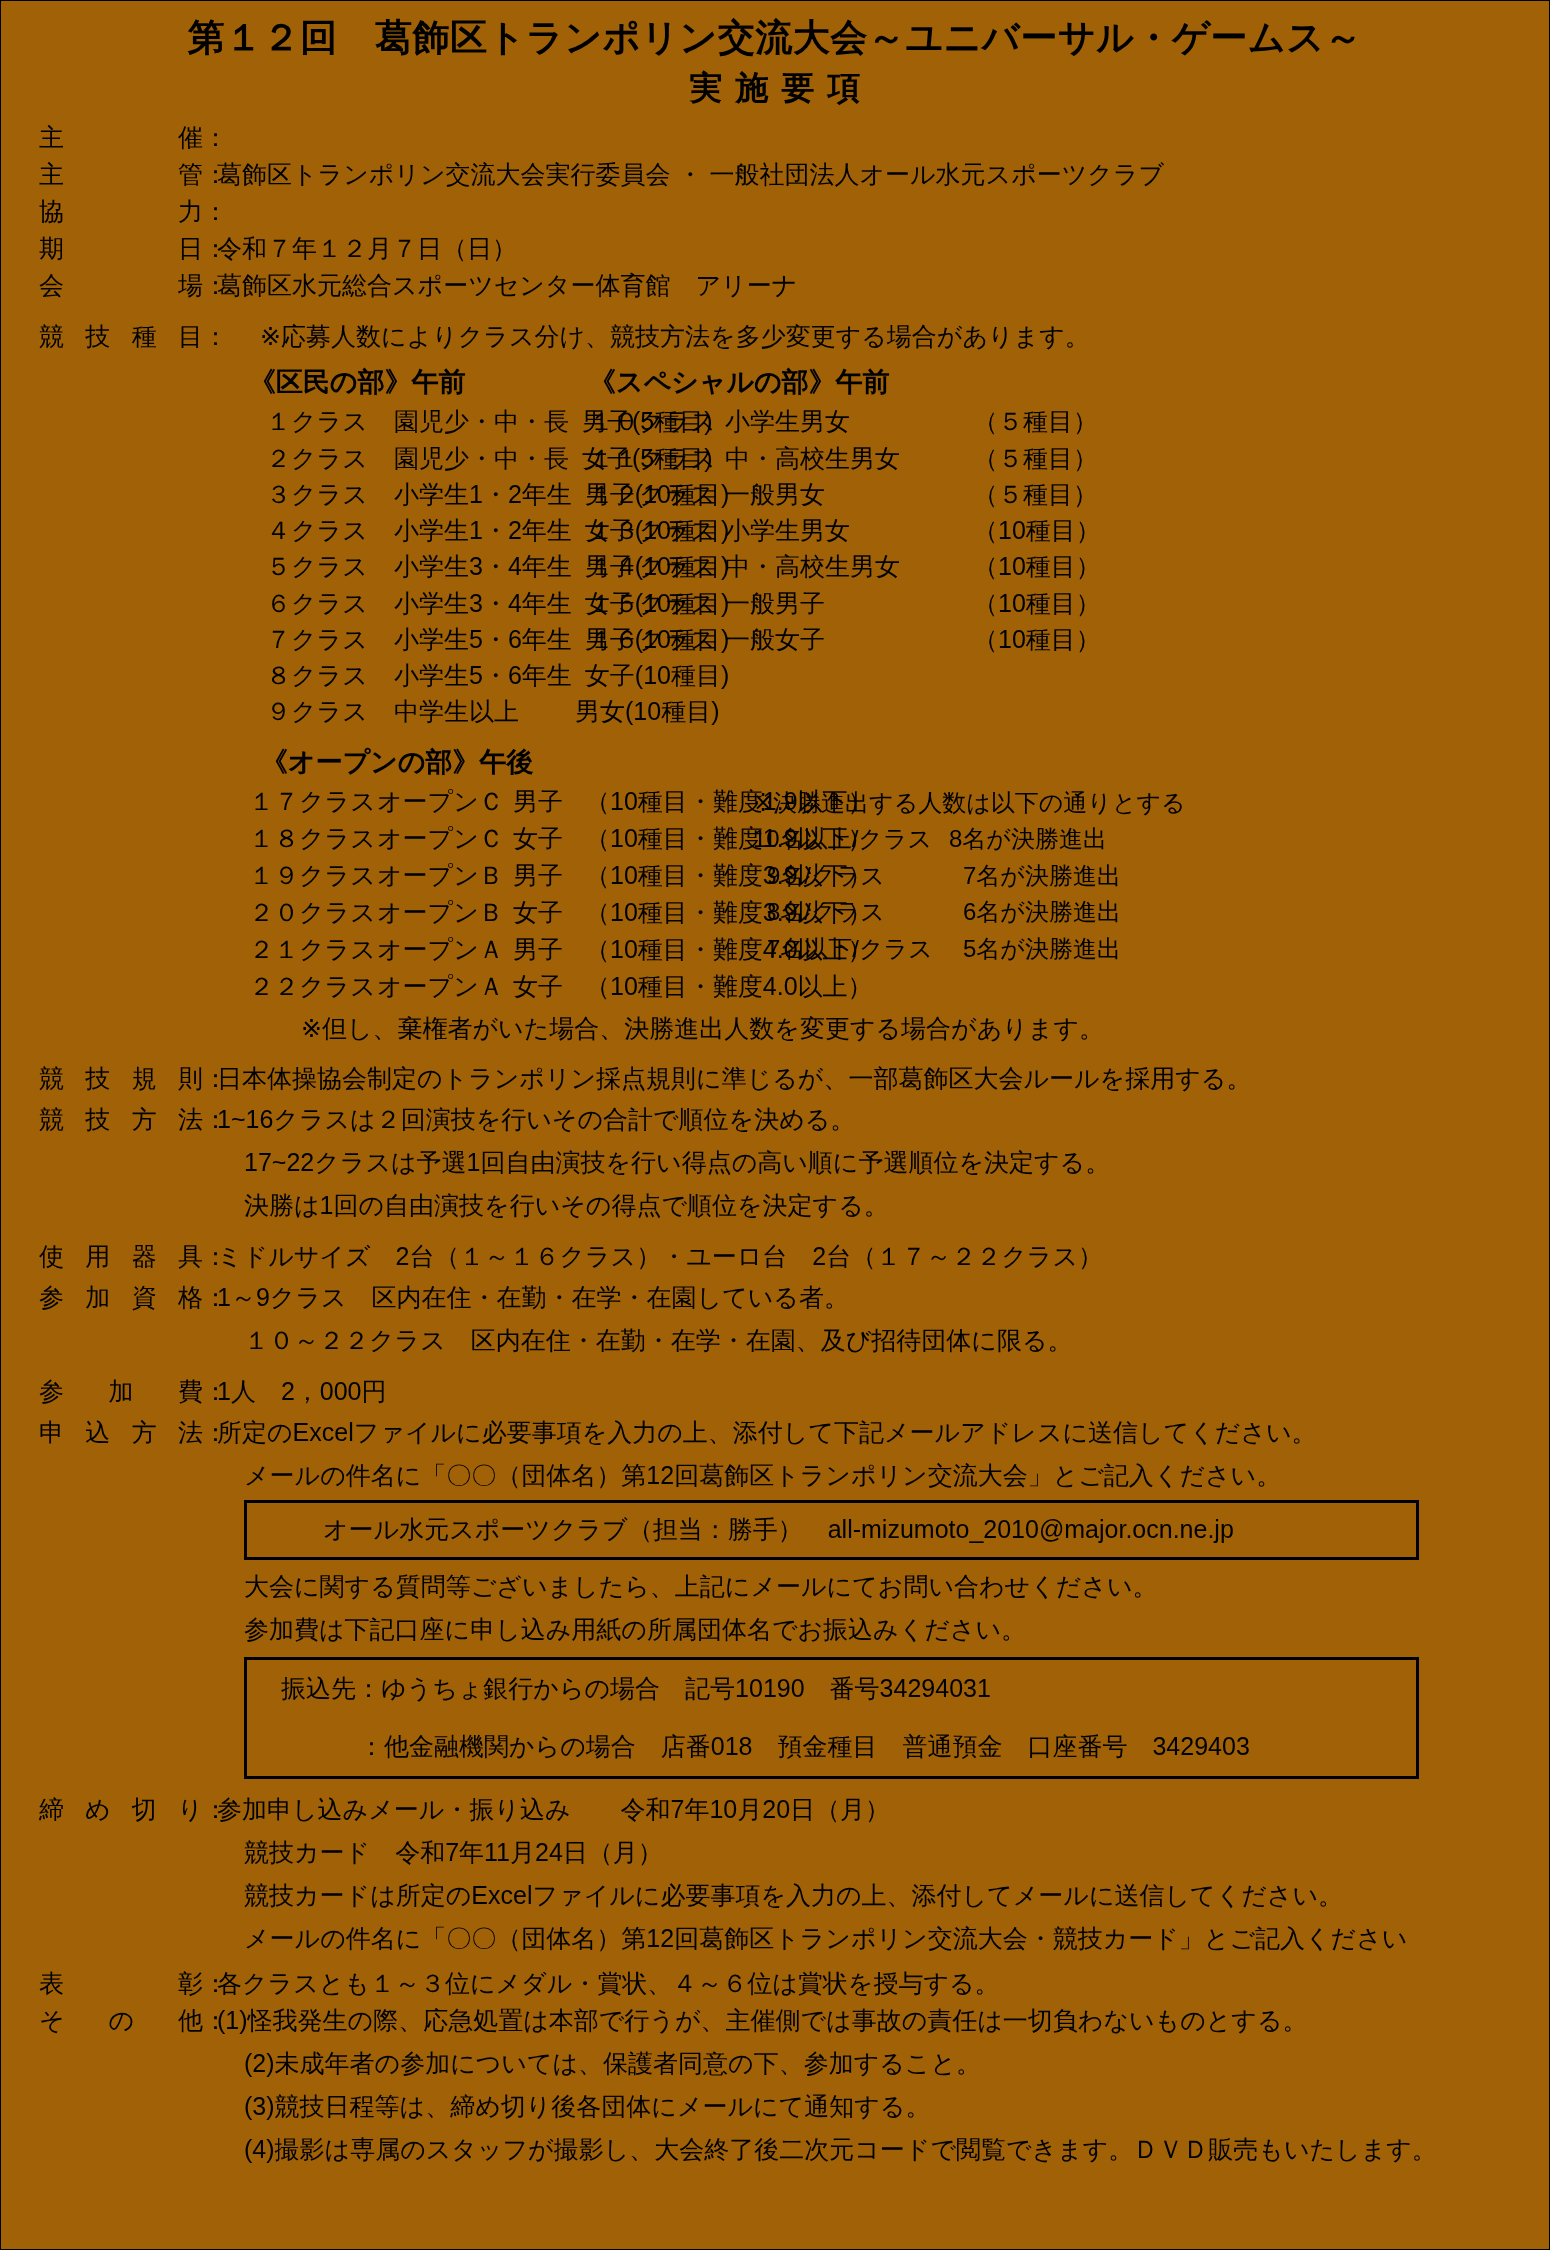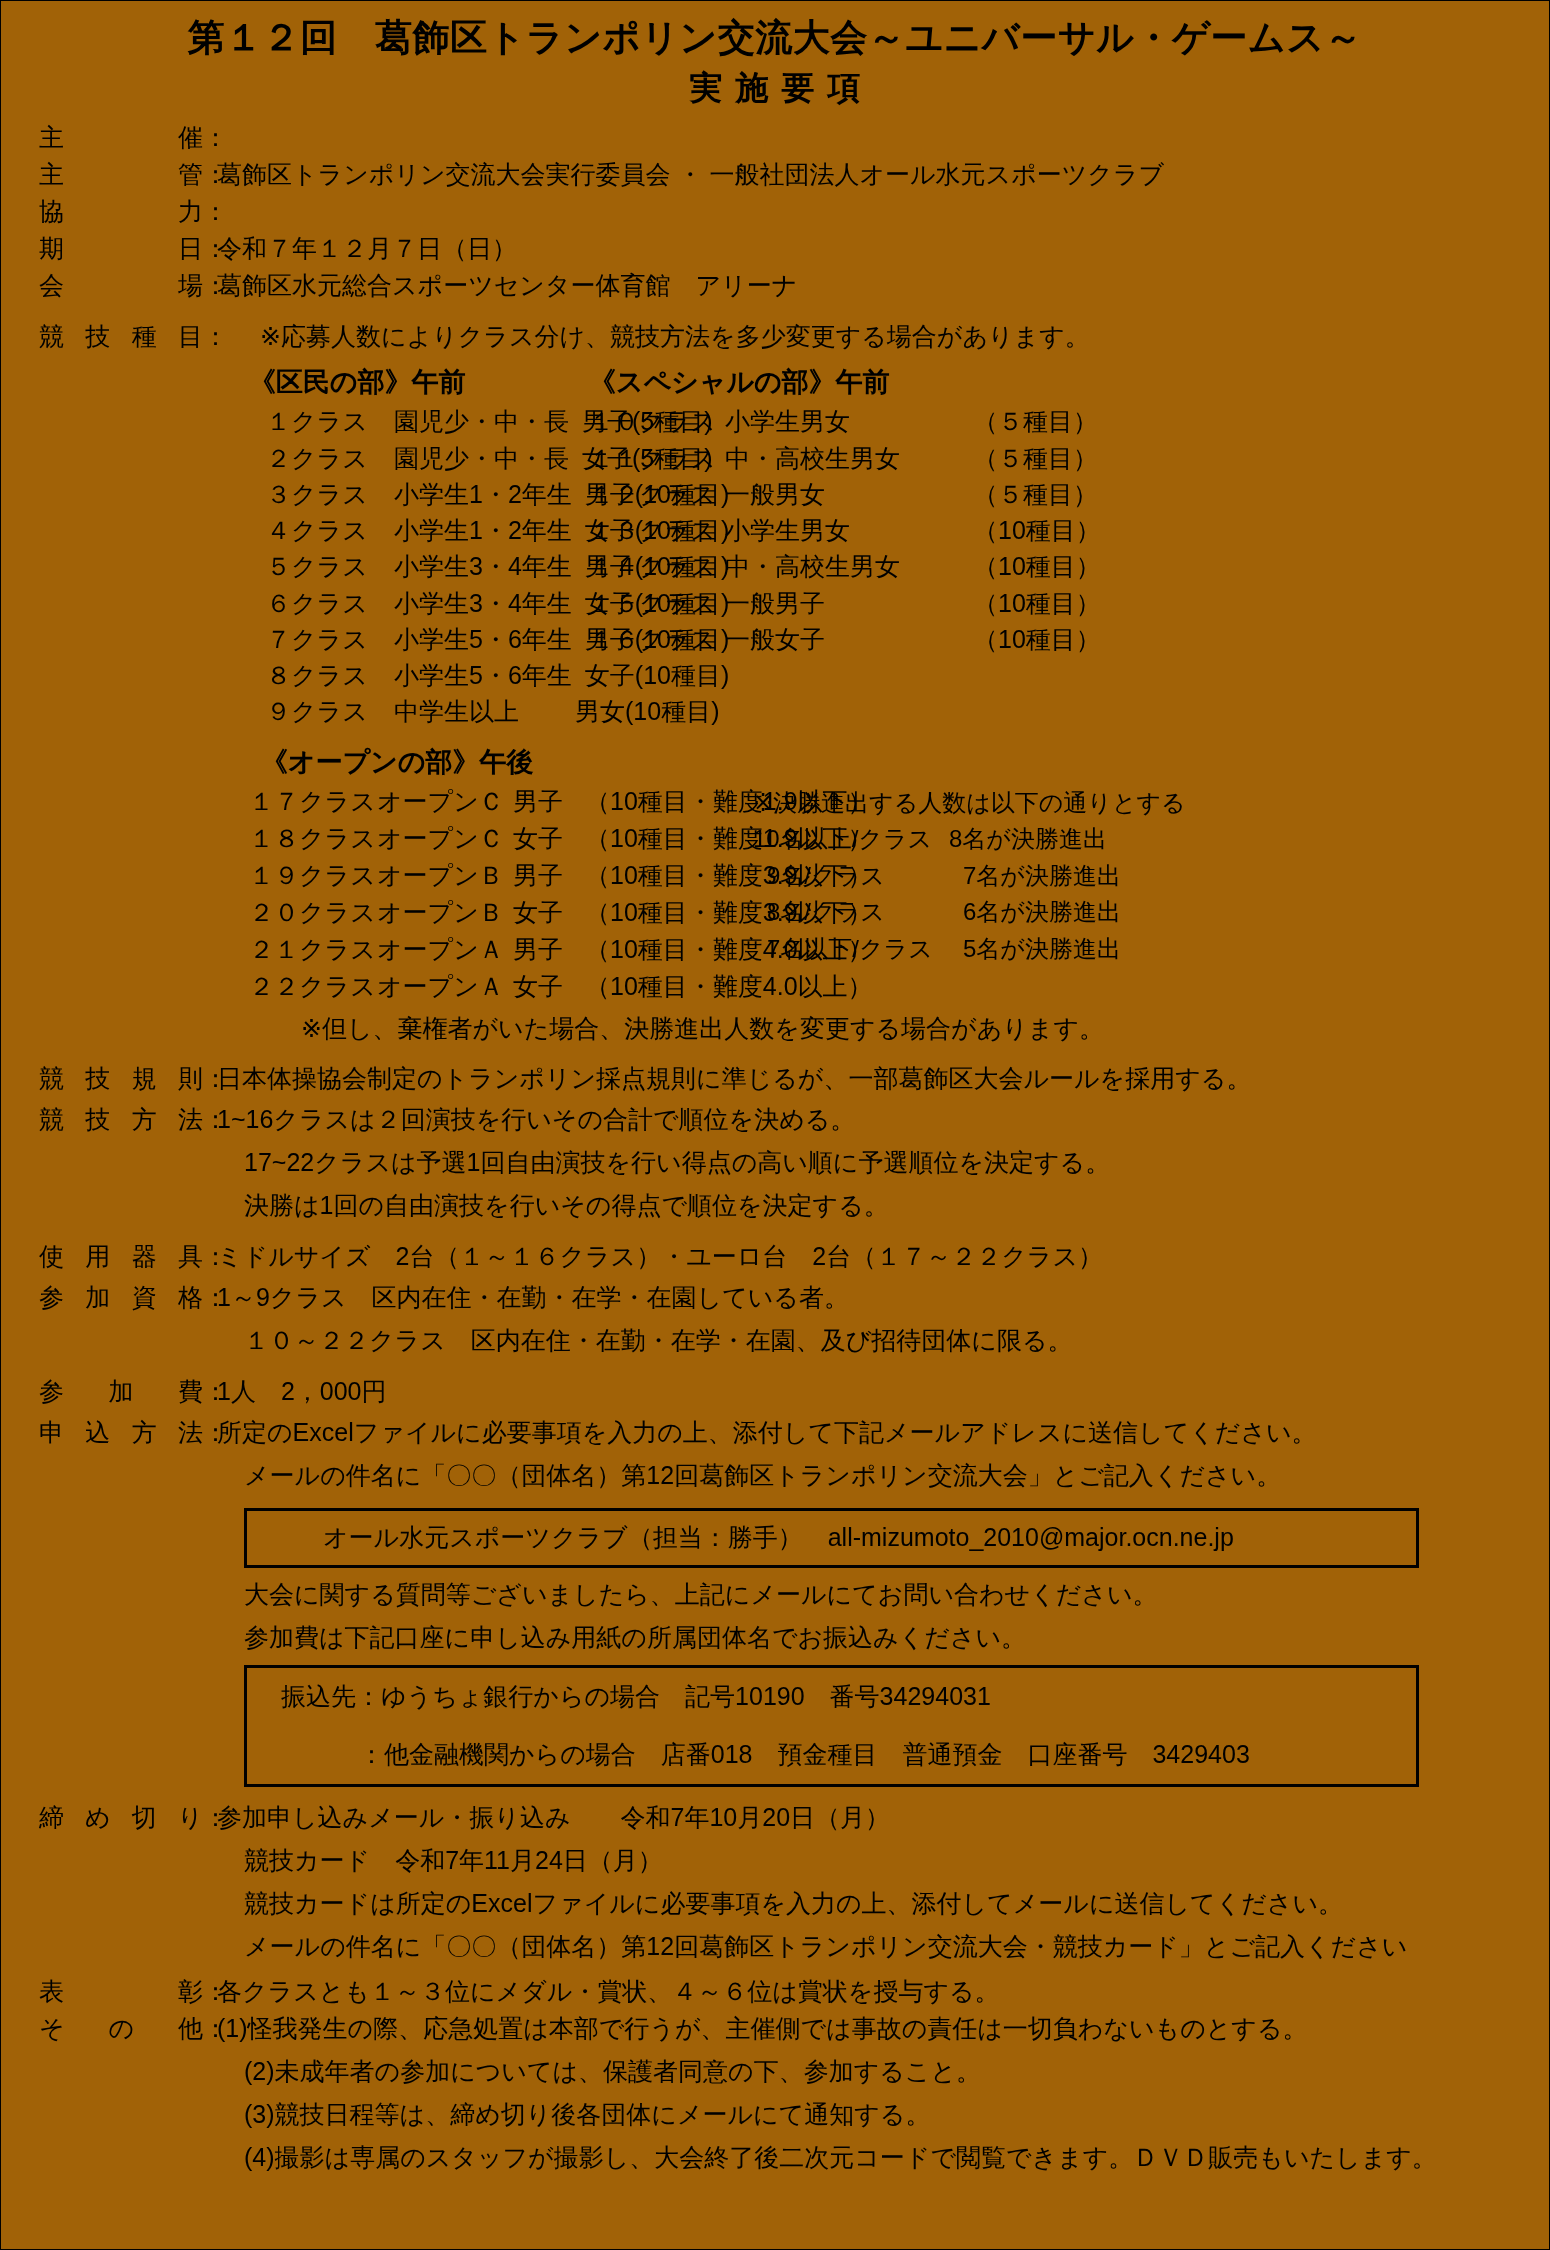--- a/index.html
+++ b/index.html
@@ -148,21 +148,21 @@
   .fin-b { flex: 0 0 auto; }
 
   .open-footnote {
     font-size: 25px;
     padding-left: 300px;
     margin-top: 7px;
     white-space: nowrap;
   }
 
   
-  .boxwrap { padding-left: 243px; padding-right: 130px; margin-top: 16px; }
+  .boxwrap { padding-left: 243px; padding-right: 130px; margin-top: 8px; }
   .box {
     border: 3px solid #000000;
     box-sizing: border-box;
     padding: 7px 0 9px 0;
   }
   .box .bl {
     font-size: 25px;
     line-height: 1.45;
     padding-left: 34px;
     white-space: nowrap;

